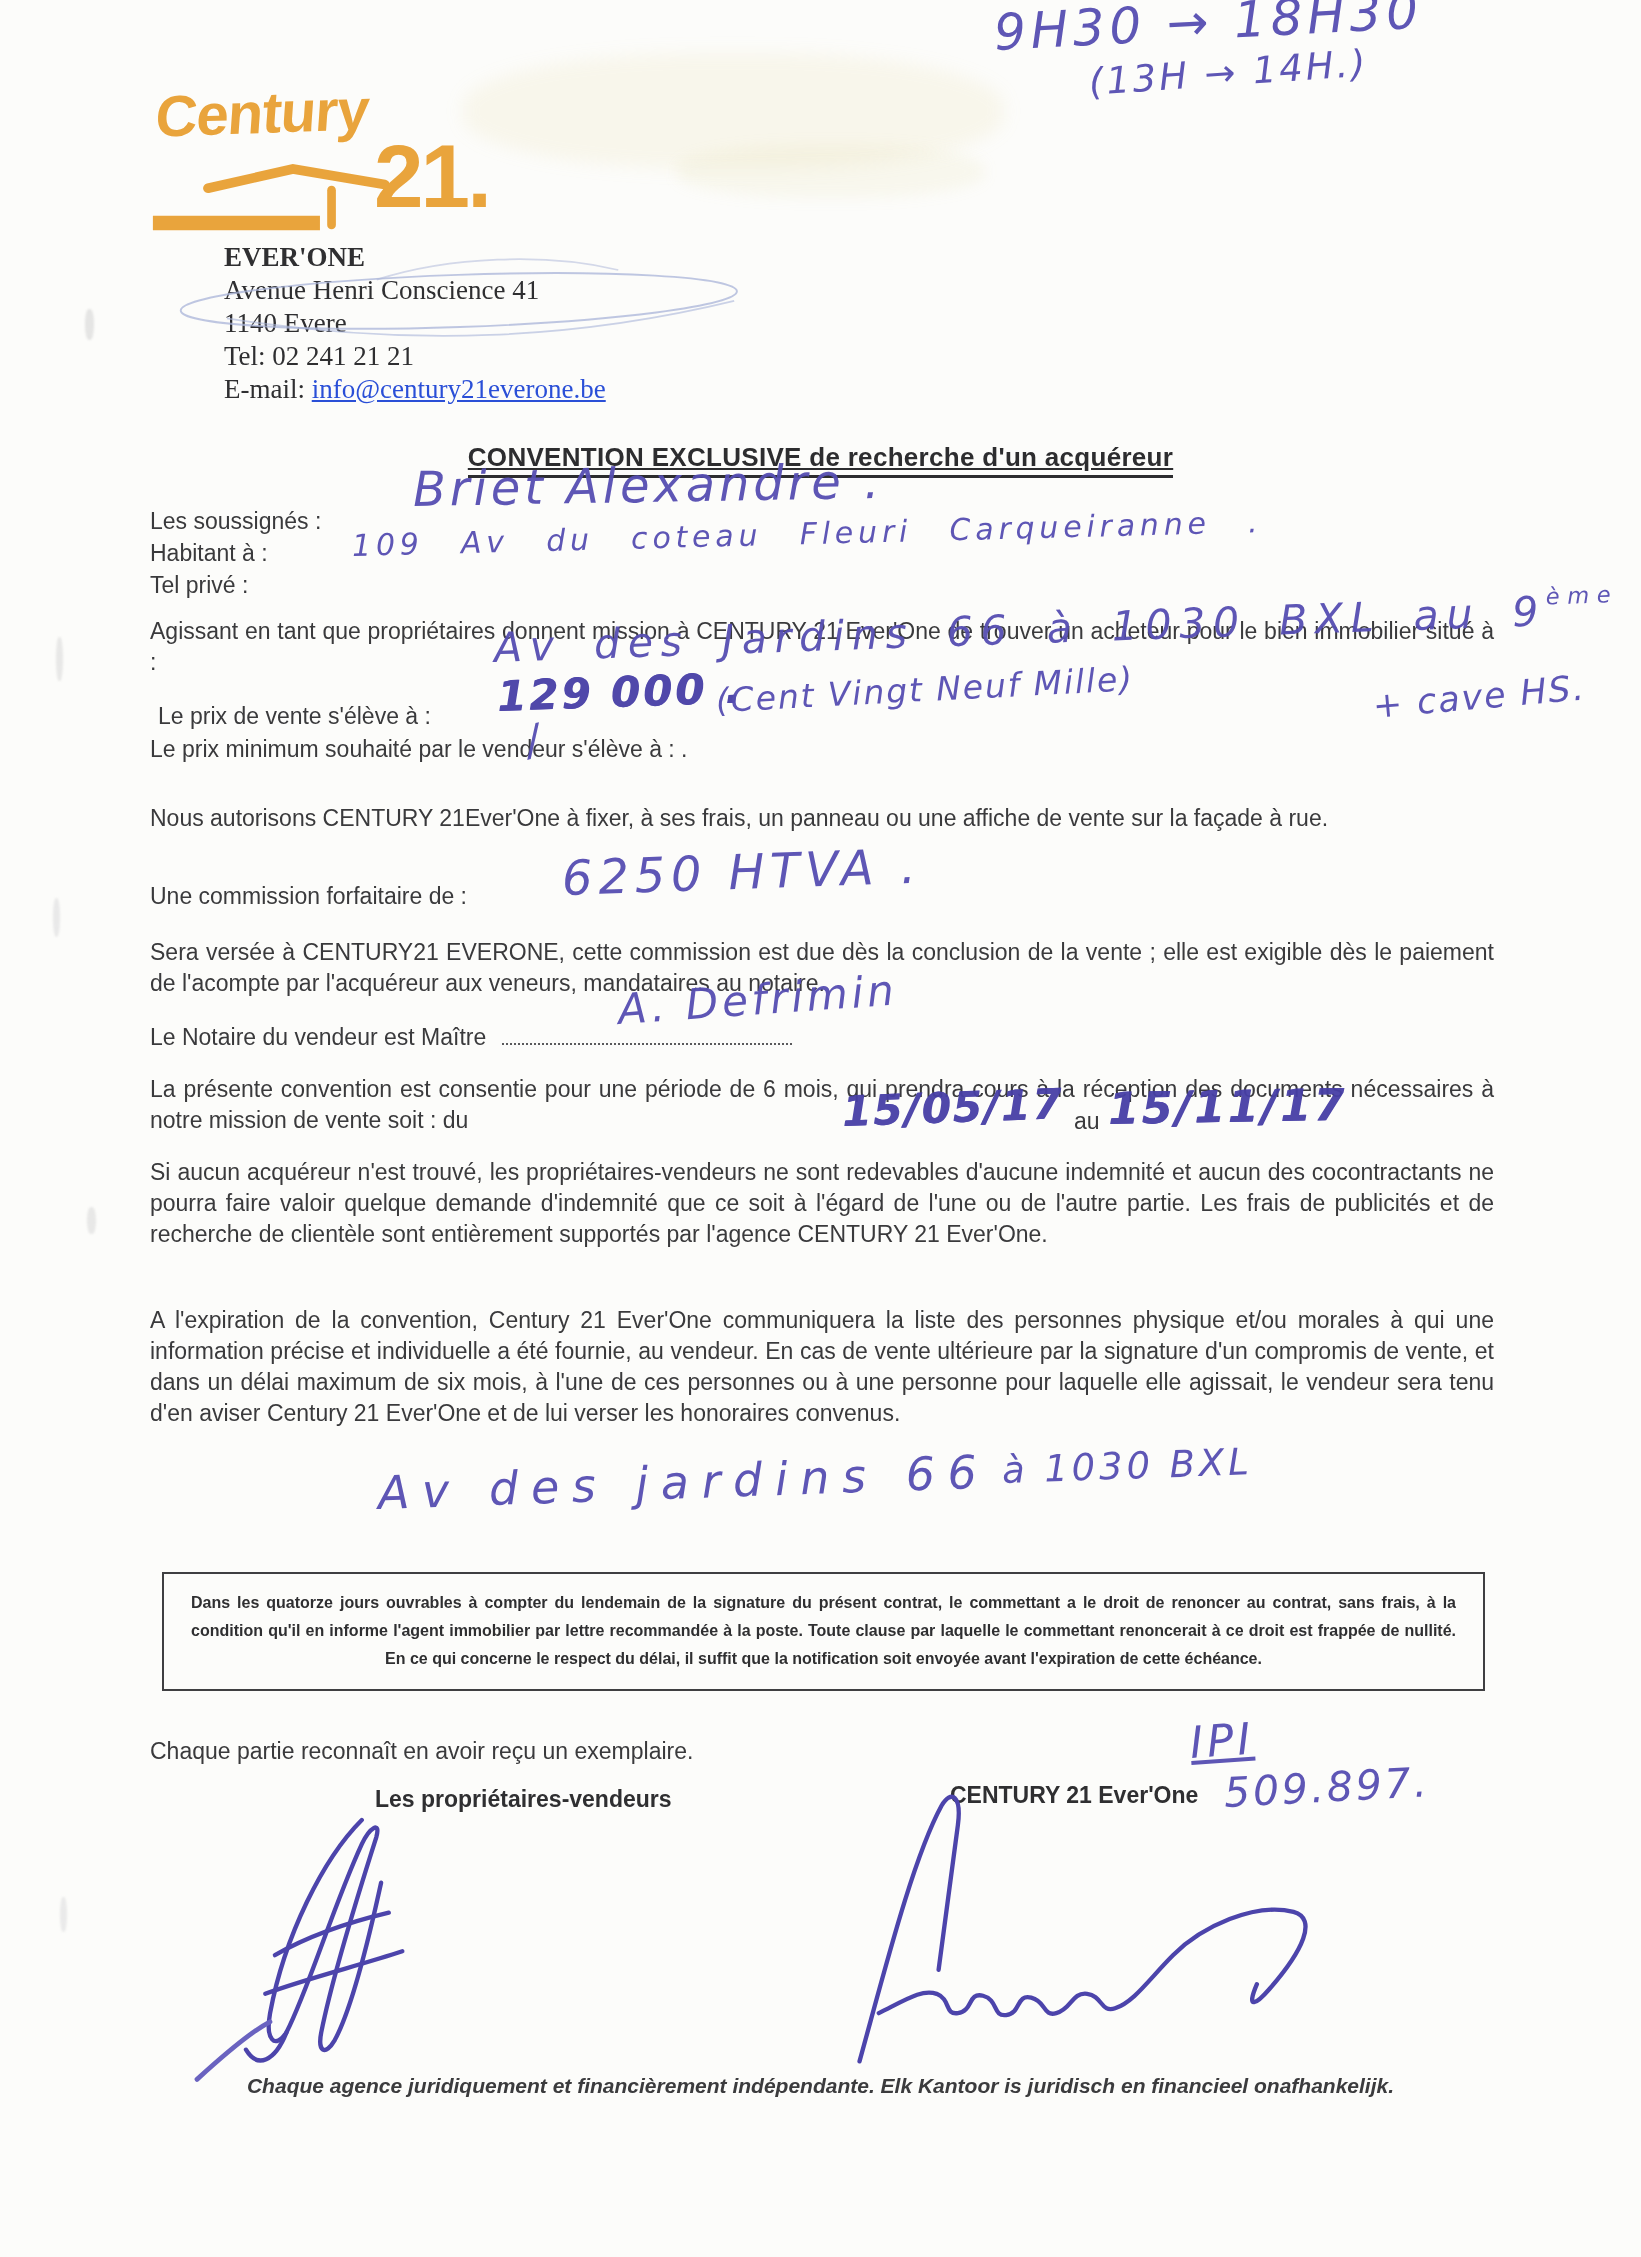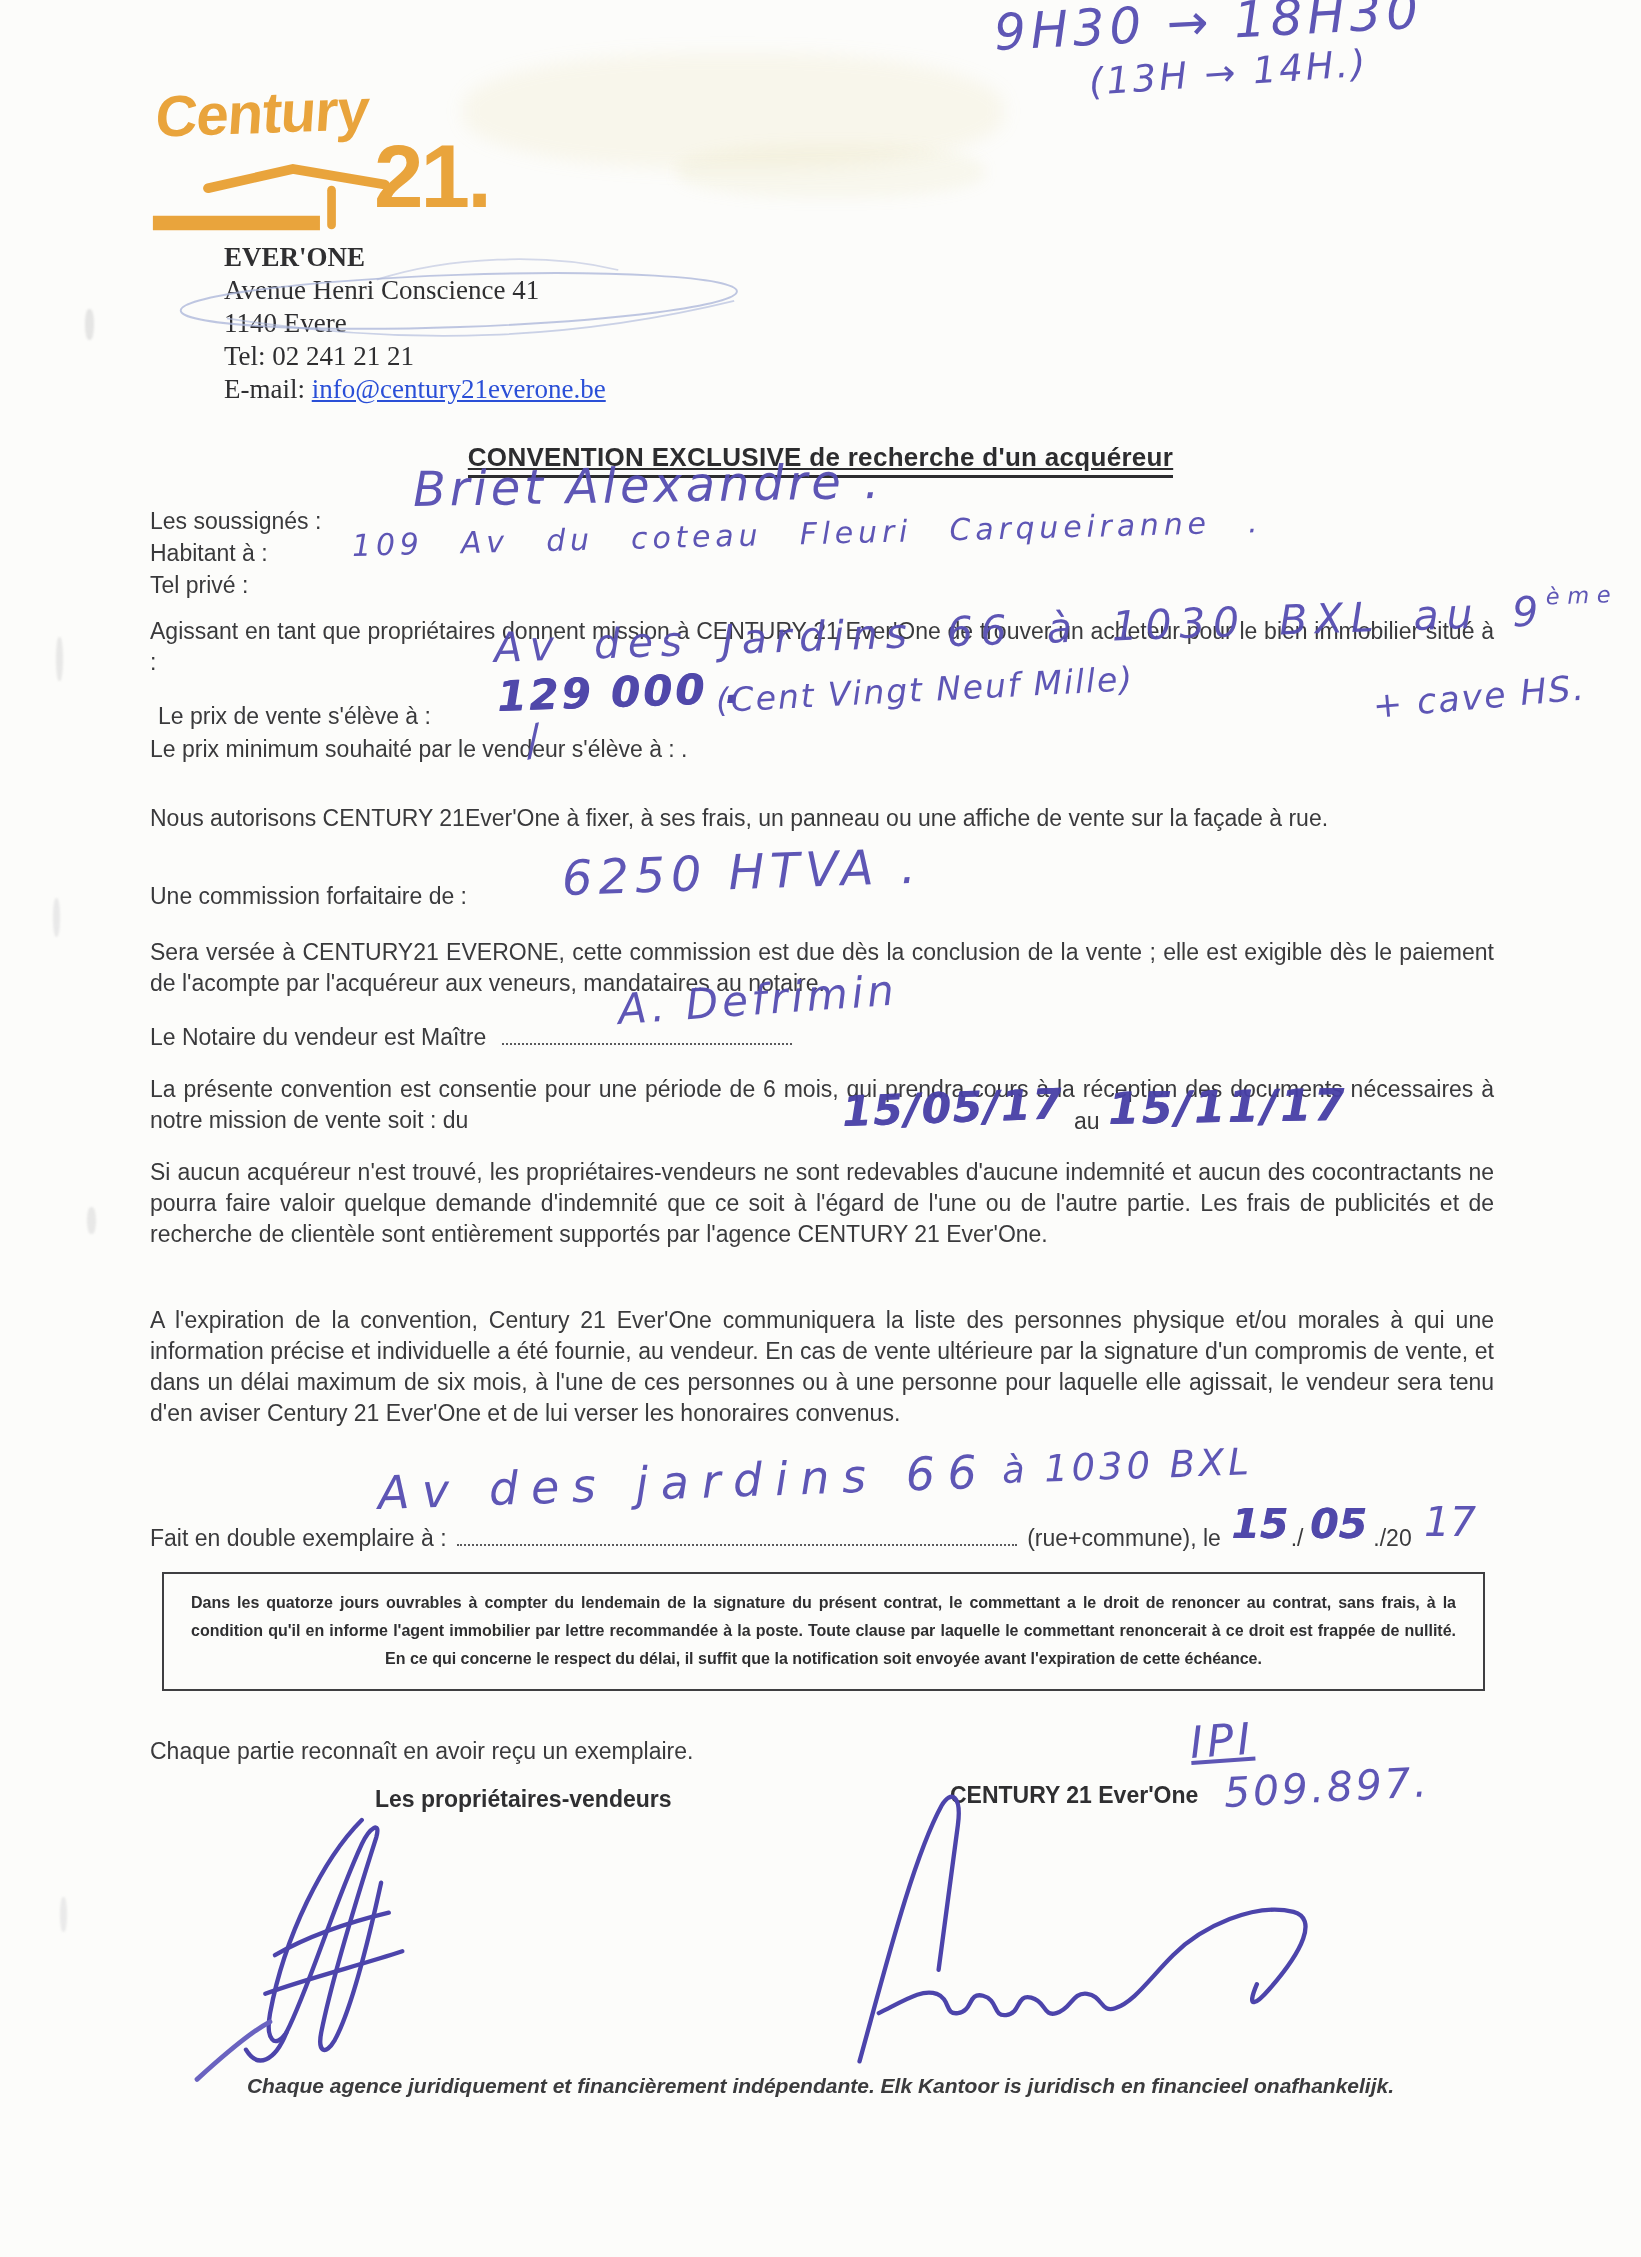--- a/index.html
+++ b/index.html
@@ -109,30 +109,20 @@
 
   <div class="para print" style="left:150px;top:1074px;">La présente convention est consentie pour une période de 6 mois, qui prendra cours à la réception des documents nécessaires à notre mission de vente  soit : du</div>
   <div class="abs print" style="left:1074px;top:1106px;">au</div>
   <div class="hw hw-bold" style="left:842px;top:1091px;font-size:42px;letter-spacing:1.9px;transform:rotate(-2deg);">15/05/17</div>
   <div class="hw hw-bold" style="left:1108px;top:1087px;font-size:44px;letter-spacing:2.9px;transform:rotate(-1deg);">15/11/17</div>
 
   <div class="para print" style="left:150px;top:1157px;">Si aucun acquéreur n'est trouvé, les propriétaires-vendeurs ne sont redevables d'aucune indemnité et aucun des cocontractants ne pourra faire valoir quelque demande d'indemnité que ce soit à l'égard de l'une ou de l'autre partie.  Les frais de publicités et de recherche de clientèle sont entièrement supportés par l'agence CENTURY 21 Ever'One.</div>
   <div class="para print" style="left:150px;top:1305px;">A l'expiration de la convention, Century 21 Ever'One  communiquera la liste des personnes physique et/ou morales à qui une information précise et individuelle a été fournie, au vendeur. En cas de vente ultérieure par la signature d'un compromis de vente, et dans un délai maximum de six mois, à l'une de ces personnes ou à une personne pour laquelle elle agissait, le vendeur sera tenu d'en aviser Century 21 Ever'One et de lui verser les honoraires convenus.</div>
 
   <div class="hw" style="left:1002px;top:1452px;font-size:37px;letter-spacing:3.9px;transform:rotate(-2deg);">à 1030 BXL</div>
-  <div class="abs print" style="left:150px;top:1512px;white-space:nowrap;">
-    <span>Fait en double exemplaire à :</span>
-    <span class="leader" style="width:560px;margin:0 3.9px;"></span>
-    <span>(rue+commune), le</span>
-    <span class="hw hw-bold" style="position:relative;display:inline-block;left:3.9px;top:-7.7px;font-size:41px;">15</span>
-    <span>./</span>
-    <span class="hw hw-bold" style="position:relative;display:inline-block;left:0;top:-7.7px;font-size:41px;">05</span>
-    <span>./20</span>
-    <span class="hw" style="position:relative;display:inline-block;left:5.8px;top:-9.7px;font-size:41px;">17</span>
-  </div>
   <div class="hw" style="left:378px;top:1470px;font-size:46px;letter-spacing:12.6px;transform:rotate(-2deg);">Av des jardins 66</div>
 
   <div class="boxed" style="left:162px;top:1572px;width:1265px;padding:15.4px 27px;">Dans les quatorze jours ouvrables à compter du lendemain de la signature du présent contrat, le commettant a le droit de renoncer au contrat, sans frais, à la condition qu'il en informe l'agent immobilier par lettre recommandée à la poste. Toute clause par laquelle le commettant renoncerait à ce droit est frappée de nullité. En ce qui concerne le respect du délai, il suffit que la notification soit envoyée avant l'expiration de cette échéance.</div>
 
   <div class="abs print" style="left:150px;top:1736px;text-align:right;">Chaque partie reconnaît en avoir reçu un exemplaire.</div>
 
   <div class="abs siglabel" style="left:375px;top:1786px;">Les propriétaires-vendeurs</div>
   <div class="abs siglabel" style="left:950px;top:1782px;">CENTURY 21 Ever'One</div>
 
   <div class="hw" style="left:1190px;top:1721px;font-size:44px;letter-spacing:3.9px;text-decoration:underline;transform:rotate(-4deg);">IPI</div>

